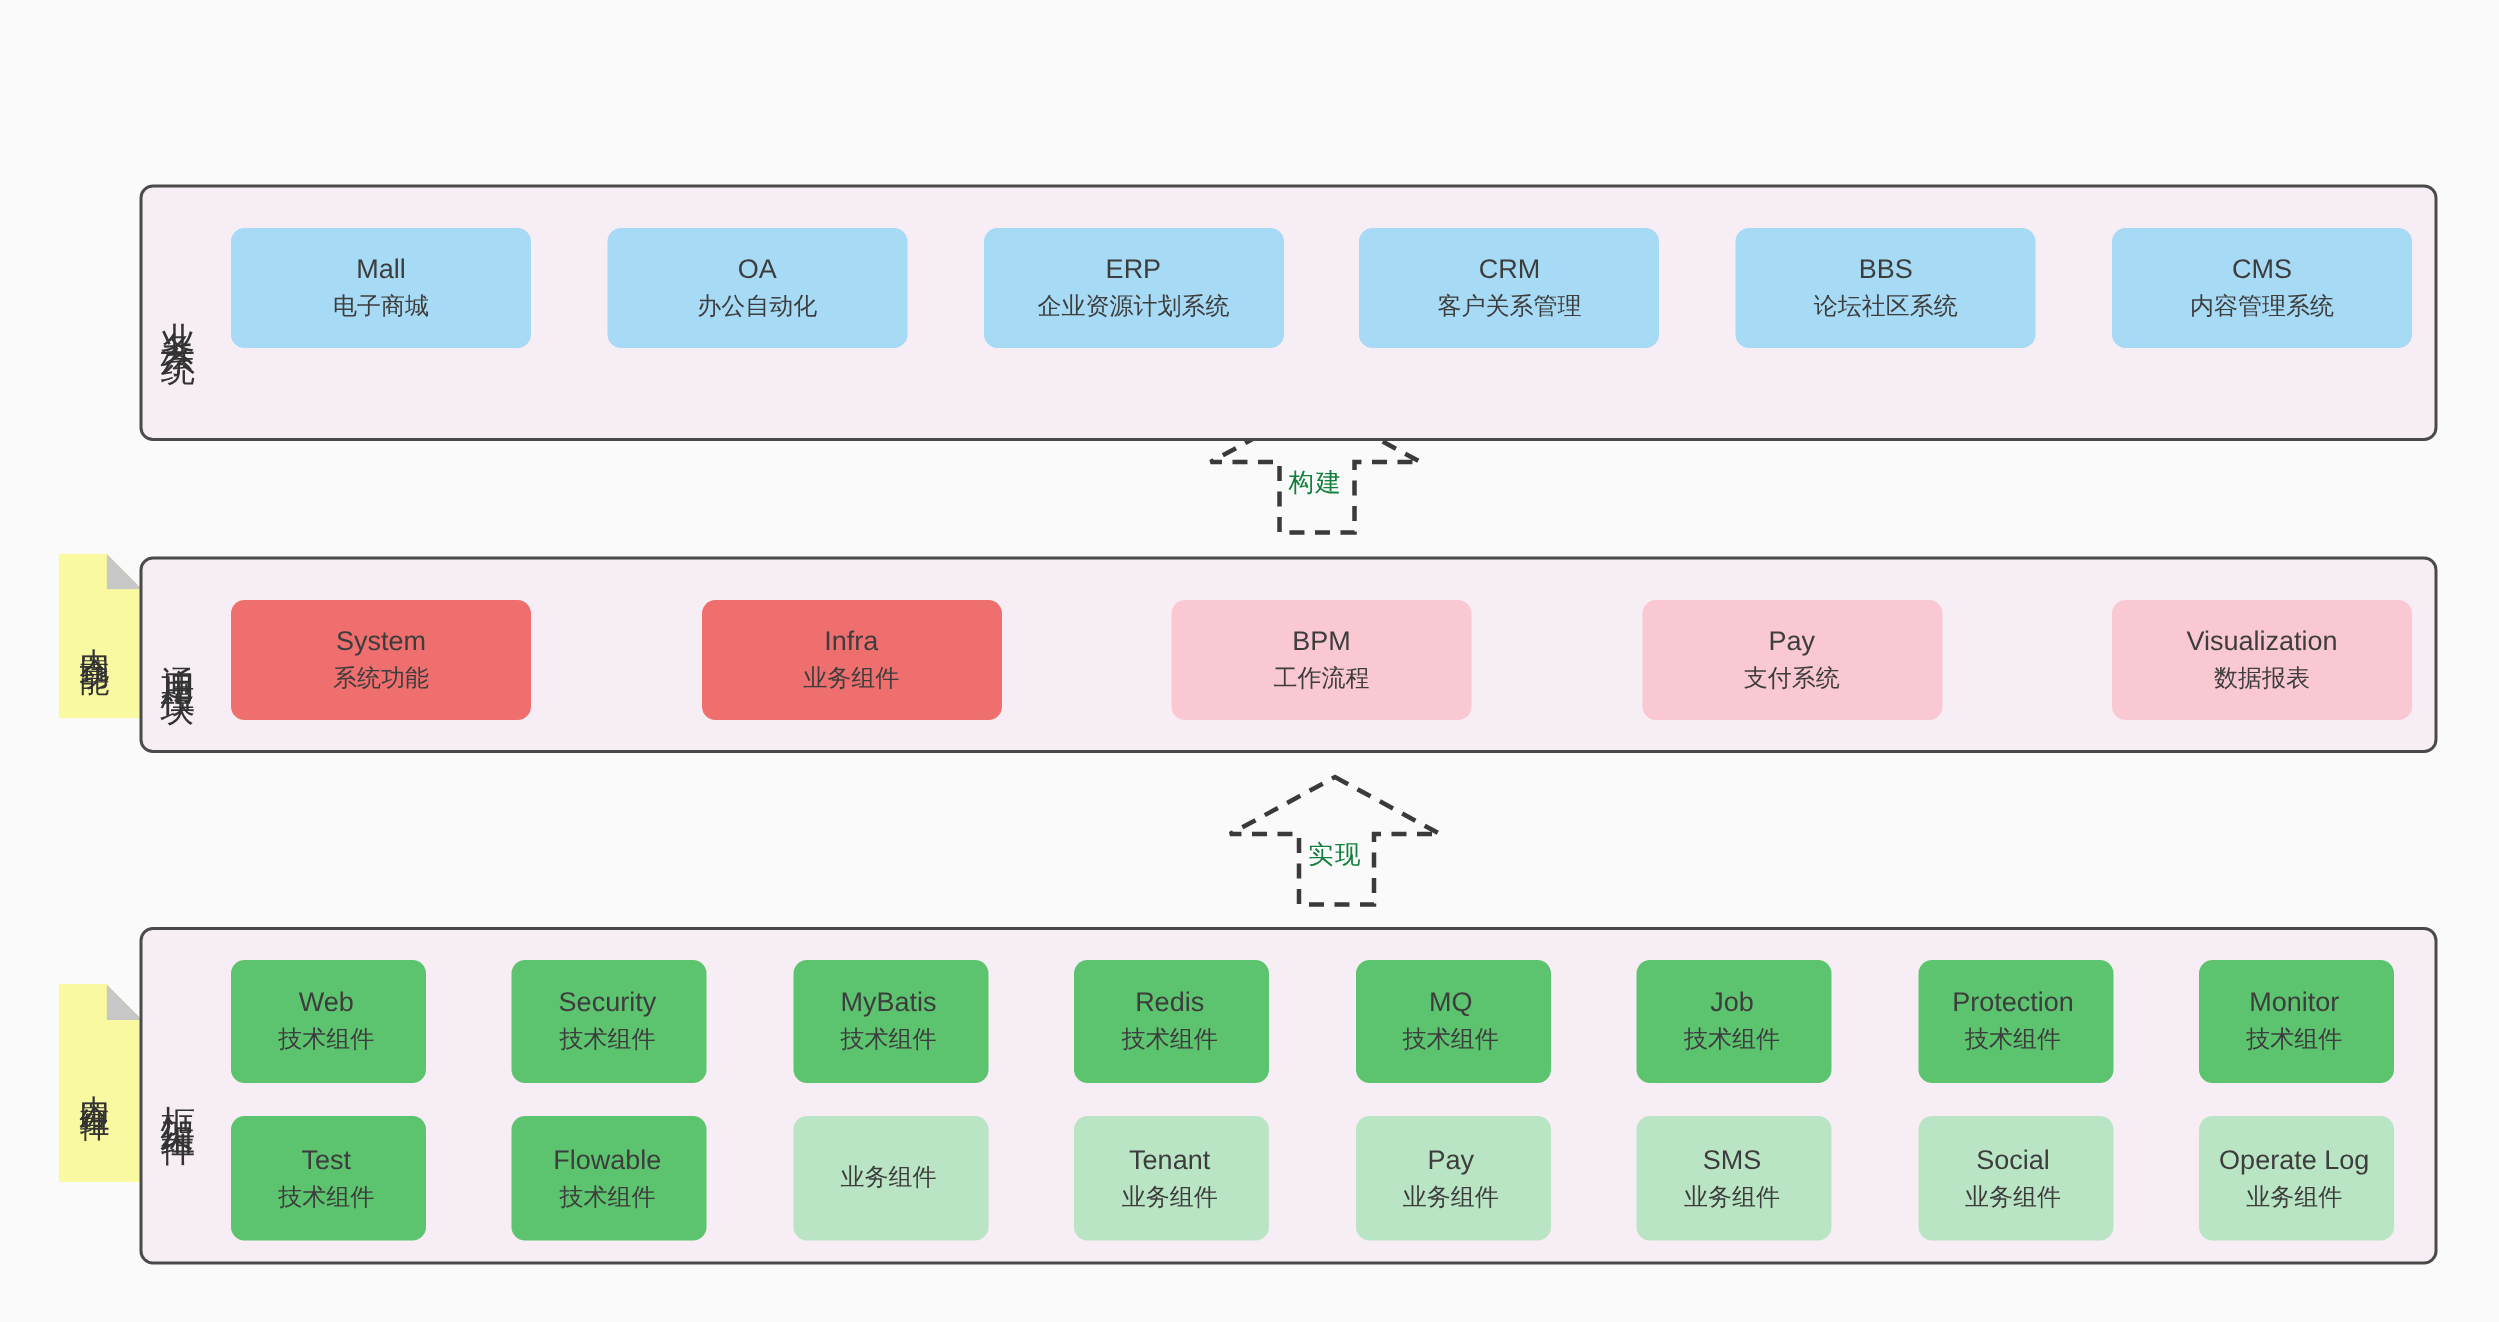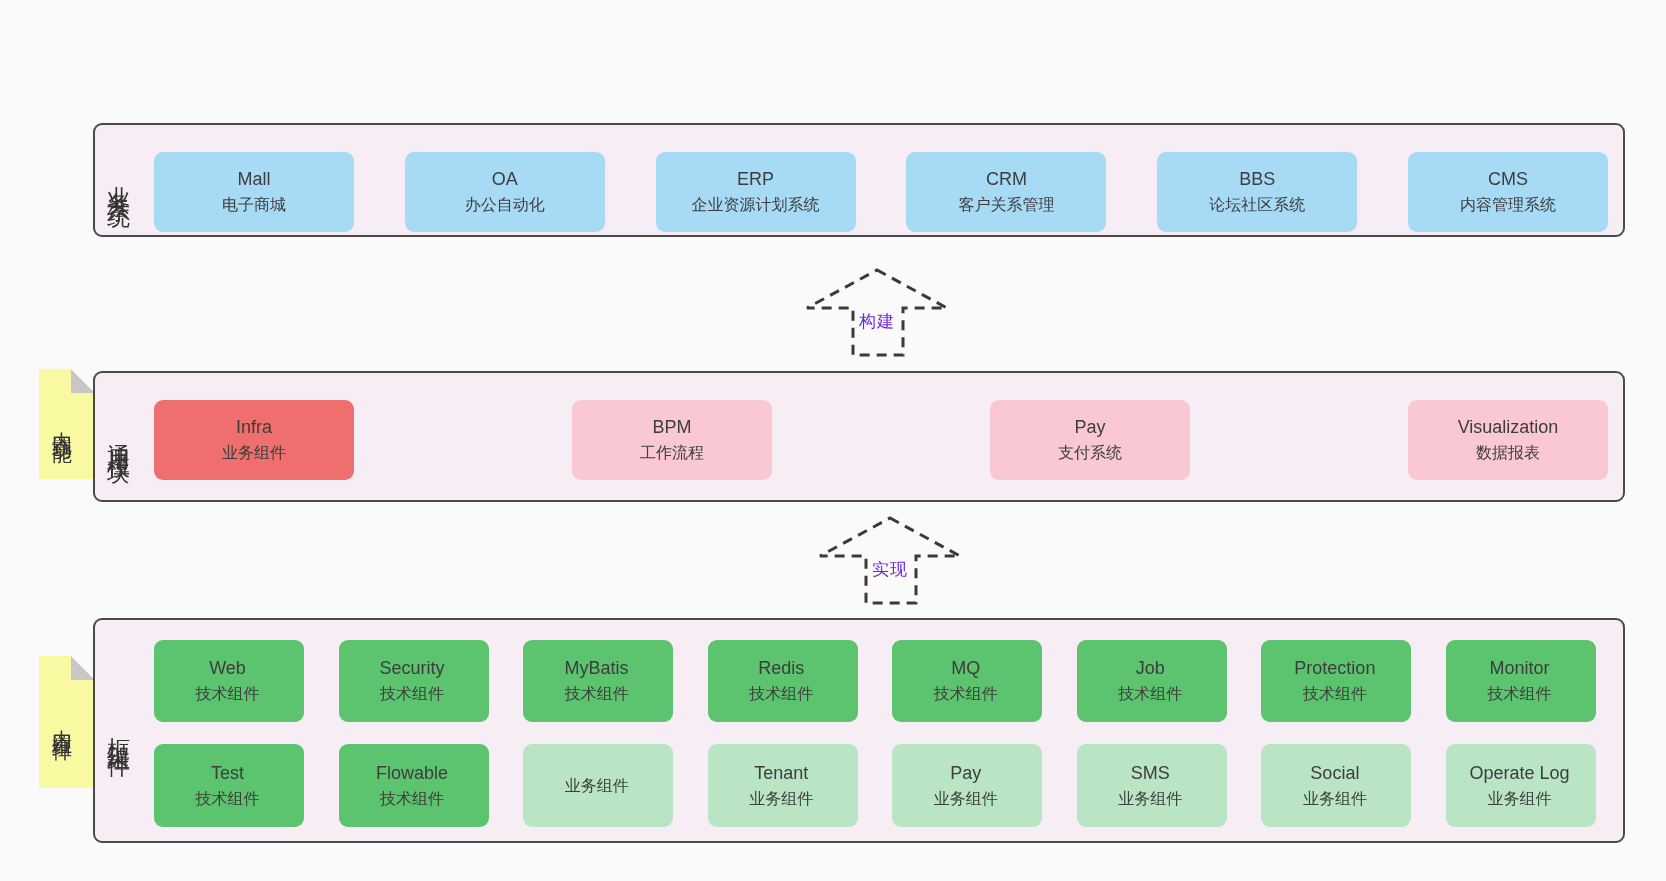--- a/index.html
+++ b/index.html
@@ -13,21 +13,21 @@
   }
   .panel {
     position: absolute;
     left: 93px;
     width: 1532px;
     background: var(--panel-bg, #f7edf5);
     border: 2px solid var(--border, #4a4a4a);
     border-radius: 9px;
     z-index: 2;
   }
-  .panel-top { top: 123px; height: 114px; }
+  .panel-top { top: 123px; height: 171px; }
   .panel-mid { top: 371px; height: 131px; }
   .panel-bot { top: 618px; height: 225px; }
   .vlabel {
     position: absolute;
     left: 9px;
     top: 50%;
     transform: translateY(-50%);
     writing-mode: vertical-rl;
     text-orientation: upright;
     font-size: 23px;
@@ -48,21 +48,21 @@
     border-radius: 9px;
     display: flex;
     flex-direction: column;
     align-items: center;
     justify-content: center;
     text-align: center;
     padding: 2px 14px;
     line-height: 25px;
   }
   .boxes-6 .box { width: 200px; }
-  .row-a .box, .row-b .box { width: 150px; padding-left: 11px; }
+  .row-a .box, .row-b .box { width: 130px; padding-left: 11px; }
   .box .en { font-size: 18px; }
   .box .cn { font-size: 16px; }
   .blue  { background: var(--blue, #a7daf4); }
   .red   { background: var(--red, #ef6e6e); }
   .pink  { background: var(--pink, #fac8d2); }
   .green { background: var(--green, #5cc36e); }
   .lgreen{ background: var(--light-green, #bae5c4); }
   .note {
     position: absolute;
     left: 39px;
@@ -104,21 +104,21 @@
   .arrow-2 { left: 812px; top: 511px; text-align: right; }
   .arrow svg { display: block; width: 156px; height: 95px; }
   .arrow-label {
     position: absolute;
     left: 50%;
     top: 45px;
     transform: translateX(-50%);
     background: var(--page-bg, #fafafa);
     padding: 2px 4px;
     font-size: 17px;
-    color: #6d28d9;
+    color: #15803d;
     letter-spacing: 1px;
     white-space: nowrap;
   }
 </style>
 </head>
 <body>
 
 <section class="panel panel-top">
   <div class="vlabel">业务系统</div>
   <div class="boxes boxes-6">
@@ -158,20 +158,24 @@
 
 <div class="note note-1">
   <span class="note-flap"></span>
   <span class="note-text">内置功能</span>
 </div>
 
 <section class="panel panel-mid">
   <div class="vlabel">通用模块</div>
   <div class="boxes boxes-6">
     <div class="box red">
+      <span class="en">System</span>
+      <span class="cn">系统功能</span>
+    </div>
+    <div class="box red">
       <span class="en">Infra</span>
       <span class="cn">业务组件</span>
     </div>
     <div class="box pink">
       <span class="en">BPM</span>
       <span class="cn">工作流程</span>
     </div>
     <div class="box pink">
       <span class="en">Pay</span>
       <span class="cn">支付系统</span>

